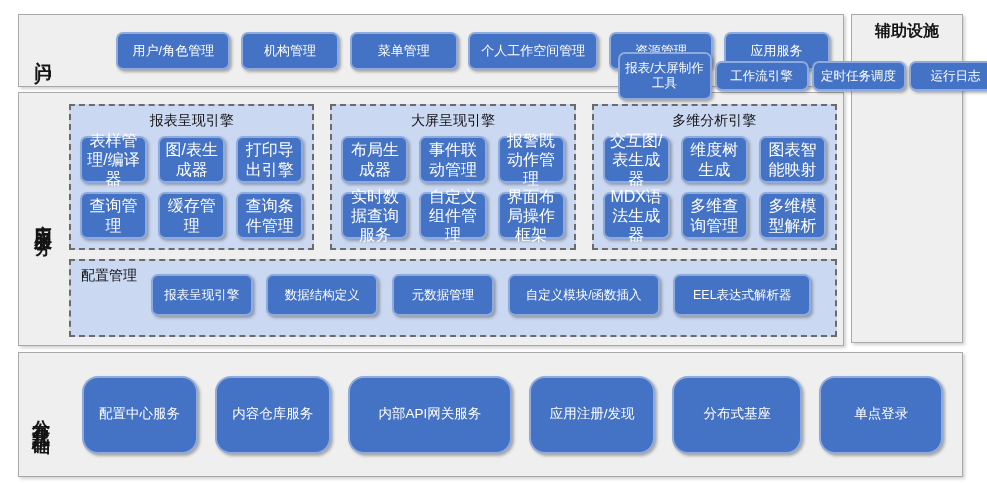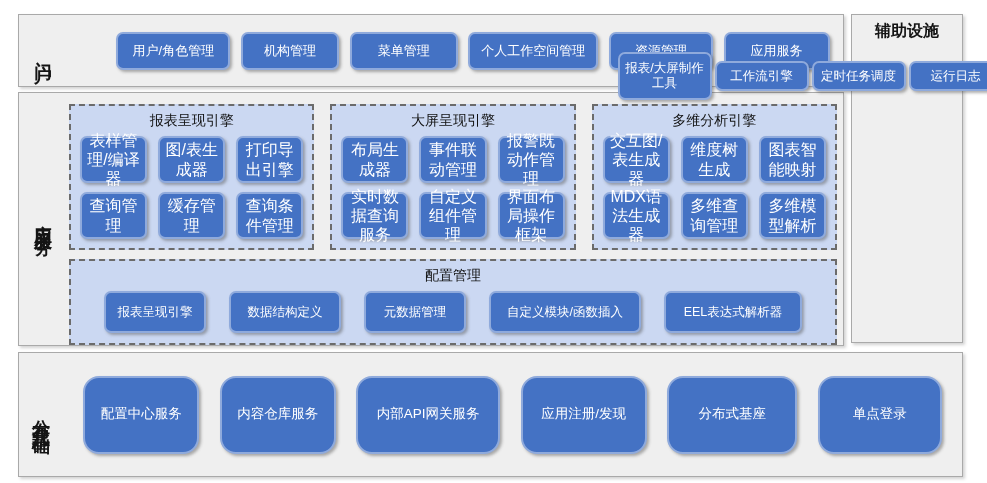--- a/index.html
+++ b/index.html
@@ -13,21 +13,21 @@
   #portal .content{flex:1;display:flex;align-items:center;justify-content:space-around;padding:0 8px;}
   #portal .btn{height:38px;font-size:13px;}
   
   #appsvc{left:18px;top:92px;width:826px;height:254px;}
   #appsvc .content{flex:1;display:flex;flex-direction:column;padding:11px 6px 8px 2px;}
   .engines{display:flex;gap:16px;}
   .engine{flex:1;background:#cbd8f2;border:2px dashed #6b6b6b;box-sizing:border-box;padding:4px 9px 9px;}
   .engine-title{text-align:center;font-size:14px;color:#111;margin:2px 0 6px;font-weight:400;}
   .engine-grid{display:grid;grid-template-columns:repeat(3,1fr);grid-auto-rows:47px;gap:9px 11px;}
   .engine-grid .btn{font-size:16px;}
-  .config{margin-top:9px;background:#cbd8f2;border:2px dashed #6b6b6b;box-sizing:border-box;padding:4px 10px 10px;height:88px;display:flex;flex-direction:column;}
+  .config{margin-top:9px;background:#cbd8f2;border:2px dashed #6b6b6b;box-sizing:border-box;padding:4px 10px 10px;height:88px;display:flex;flex-direction:row;}
   .config-title{text-align:center;font-size:14px;color:#111;margin:2px 0 6px;}
   .config-row{flex:1;display:flex;align-items:center;justify-content:space-evenly;}
   .config-row .btn{height:42px;font-size:12.5px;}
   
   #aux{left:851px;top:14px;width:112px;height:329px;flex-direction:column;align-items:center;padding:4px 0 10px;}
   #aux .aux-title{font-weight:700;font-size:16px;color:#141414;margin:2px 0 10px;text-align:center;}
   #aux .aux-col{display:flex;flex-direction:row;align-items:center;gap:3px;}
   #aux .btn{width:94px;height:30px;font-size:12.5px;}
   #aux .btn.tall{height:48px;}
   
@@ -122,18 +122,18 @@
   </div>
 </div>
 
 <div class="panel" id="found">
   <div class="vlabel" style="flex:0 0 44px">
       <span>分布式基础</span>
     </div>
   <div class="content">
     <div class="btn" style="width:116px">配置中心服务</div>
     <div class="btn" style="width:116px">内容仓库服务</div>
-    <div class="btn" style="width:144px">内部API网关服务</div>
+    <div class="btn" style="width:164px">内部API网关服务</div>
     <div class="btn" style="width:126px">应用注册/发现</div>
     <div class="btn" style="width:130px">分布式基座</div>
     <div class="btn" style="width:124px">单点登录</div>
   </div>
 </div>
 
 </body></html>

